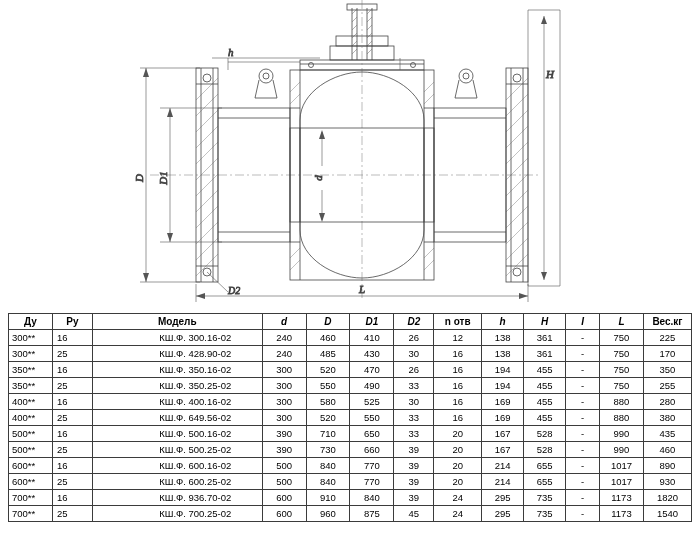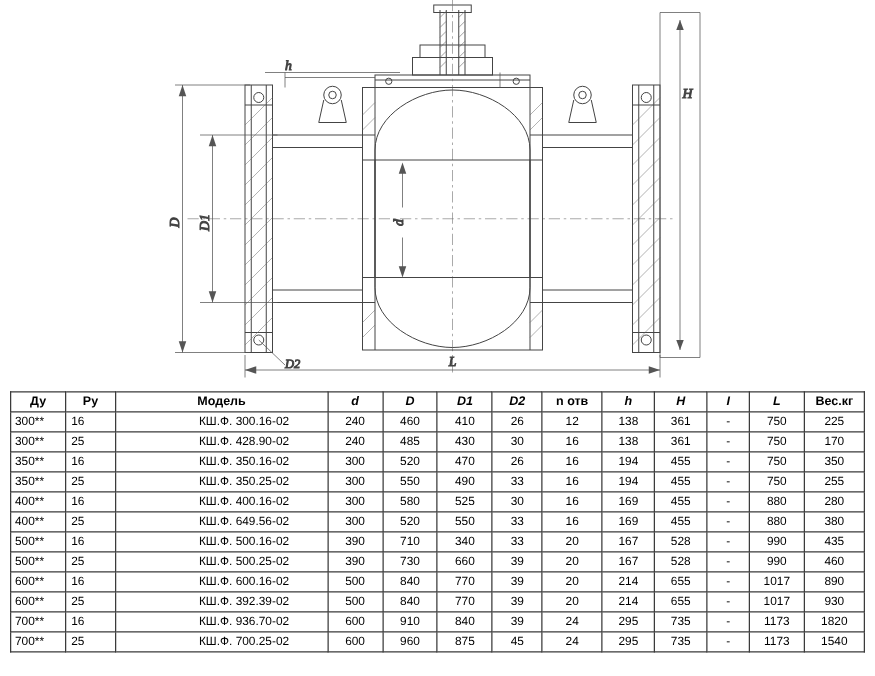--- a/index.html
+++ b/index.html
@@ -377,21 +377,21 @@
             <td>-</td>
             <td>880</td>
             <td>380</td>
           </tr>
           <tr>
             <td class="du">500**</td>
             <td class="py">16</td>
             <td class="model">КШ.Ф. 500.16-02</td>
             <td>390</td>
             <td>710</td>
-            <td>340</td>
+            <td>650</td>
             <td>33</td>
             <td>20</td>
             <td>167</td>
             <td>528</td>
             <td>-</td>
             <td>990</td>
             <td>435</td>
           </tr>
           <tr>
             <td class="du">500**</td>
@@ -419,21 +419,21 @@
             <td>20</td>
             <td>214</td>
             <td>655</td>
             <td>-</td>
             <td>1017</td>
             <td>890</td>
           </tr>
           <tr>
             <td class="du">600**</td>
             <td class="py">25</td>
-            <td class="model">КШ.Ф. 392.39-02</td>
+            <td class="model">КШ.Ф. 600.25-02</td>
             <td>500</td>
             <td>840</td>
             <td>770</td>
             <td>39</td>
             <td>20</td>
             <td>214</td>
             <td>655</td>
             <td>-</td>
             <td>1017</td>
             <td>930</td>

